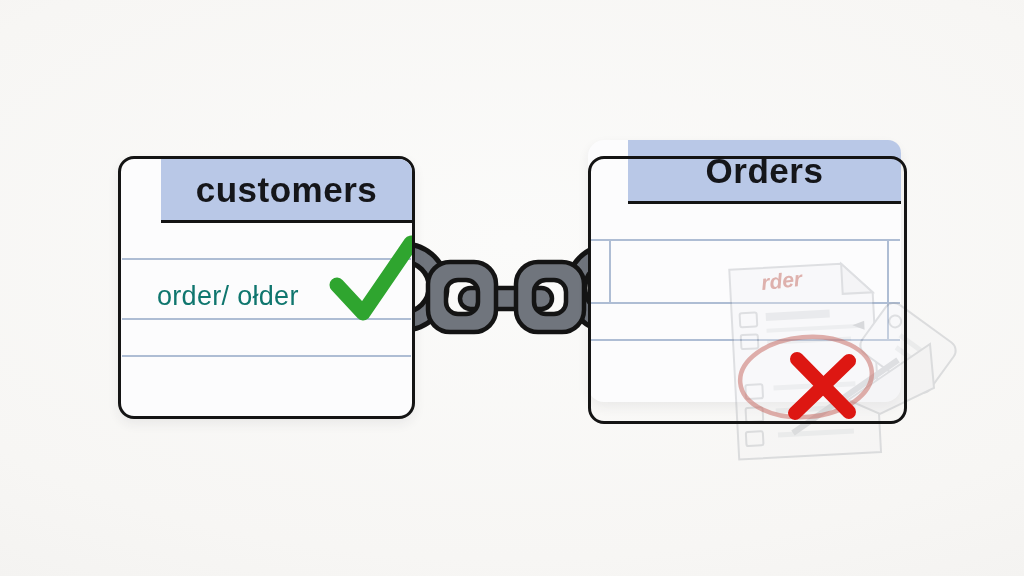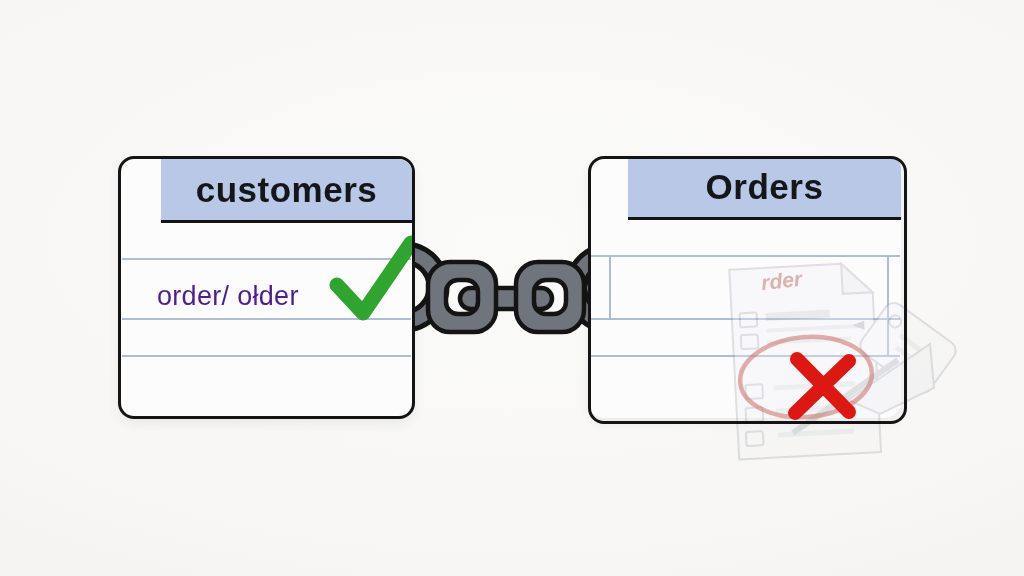--- a/index.html
+++ b/index.html
@@ -19,21 +19,21 @@
   .tbl-header{
     position:absolute;left:0;right:0;top:0;height:61px;
     background:#b9c8e7;border-bottom:3.5px solid #141414;
     display:flex;align-items:center;justify-content:center;
     font-weight:bold;font-size:35px;color:#15161a;letter-spacing:0.5px;margin-left:40px;
   }
   .hline{position:absolute;left:1px;right:1px;height:2px;background:#aebdd4;}
   .vline{position:absolute;width:2px;background:#aebdd4;}
   .row-label{
     position:absolute;left:36px;top:112px;height:50px;line-height:50px;
-    font-size:27px;color:#4c1d95;letter-spacing:0.3px;white-space:nowrap;
+    font-size:27px;color:#0f766e;letter-spacing:0.3px;white-space:nowrap;
   }
   .frame{
     position:absolute;border:3.5px solid #141414;border-radius:16px;
     background:transparent;pointer-events:none;
   }
   .z1{z-index:1}.z2{z-index:2}.z3{z-index:3}.z5{z-index:5}.z6{z-index:6}
 </style>
 </head>
 <body>
 
@@ -64,21 +64,21 @@
       <div class="hline" style="top:99px;"></div>
       <div class="hline" style="top:159px;"></div>
       <div class="hline" style="top:196px;"></div>
       <div class="row-label">order/ ołder</div>
       <svg style="position:absolute;left:198px;top:68px;" width="112" height="105" viewBox="0 0 112 105">
         <polyline points="18,58 44,86 92,16" fill="none" stroke="#2fa52f" stroke-width="15" stroke-linecap="round" stroke-linejoin="round"></polyline>
       </svg>
     </div>
   </div>
 
-  <div class="tbl z2" style="left:588px;top:156px;width:313px;height:262px;">
+  <div class="tbl z2" style="left:588px;top:140px;width:313px;height:262px;">
     <div class="tbl-inner">
       <div class="tbl-header">
         <span>Orders</span>
       </div>
       <div class="hline" style="top:99px;"></div>
       <div class="hline" style="top:162px;"></div>
       <div class="hline" style="top:199px;"></div>
       <div class="vline" style="left:21px;top:99px;height:65px;"></div>
       <div class="vline" style="left:299px;top:99px;height:102px;"></div>
     </div>

